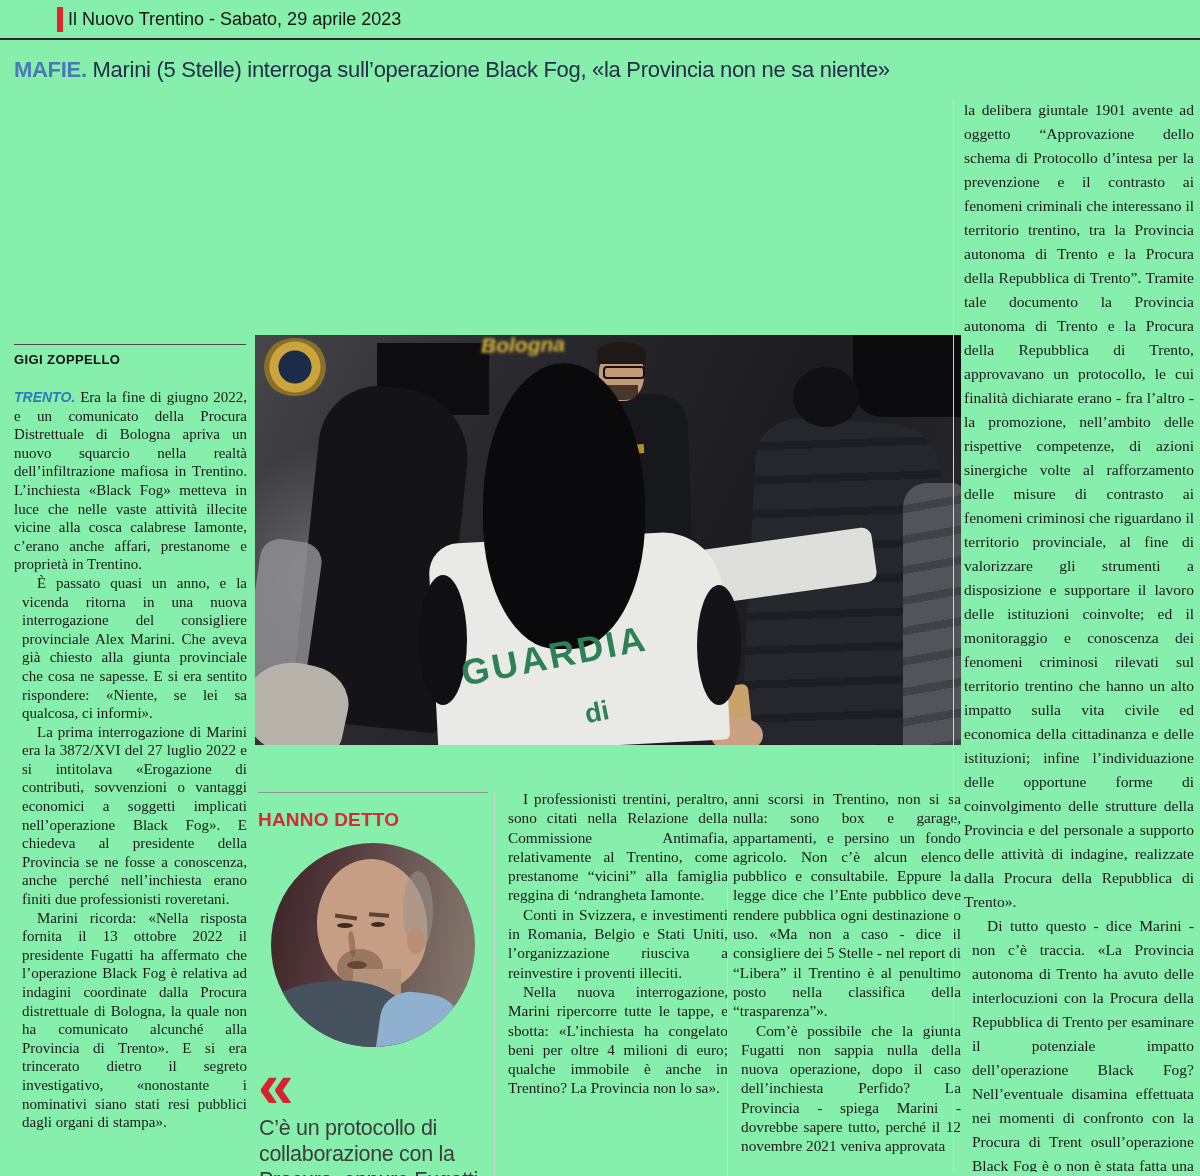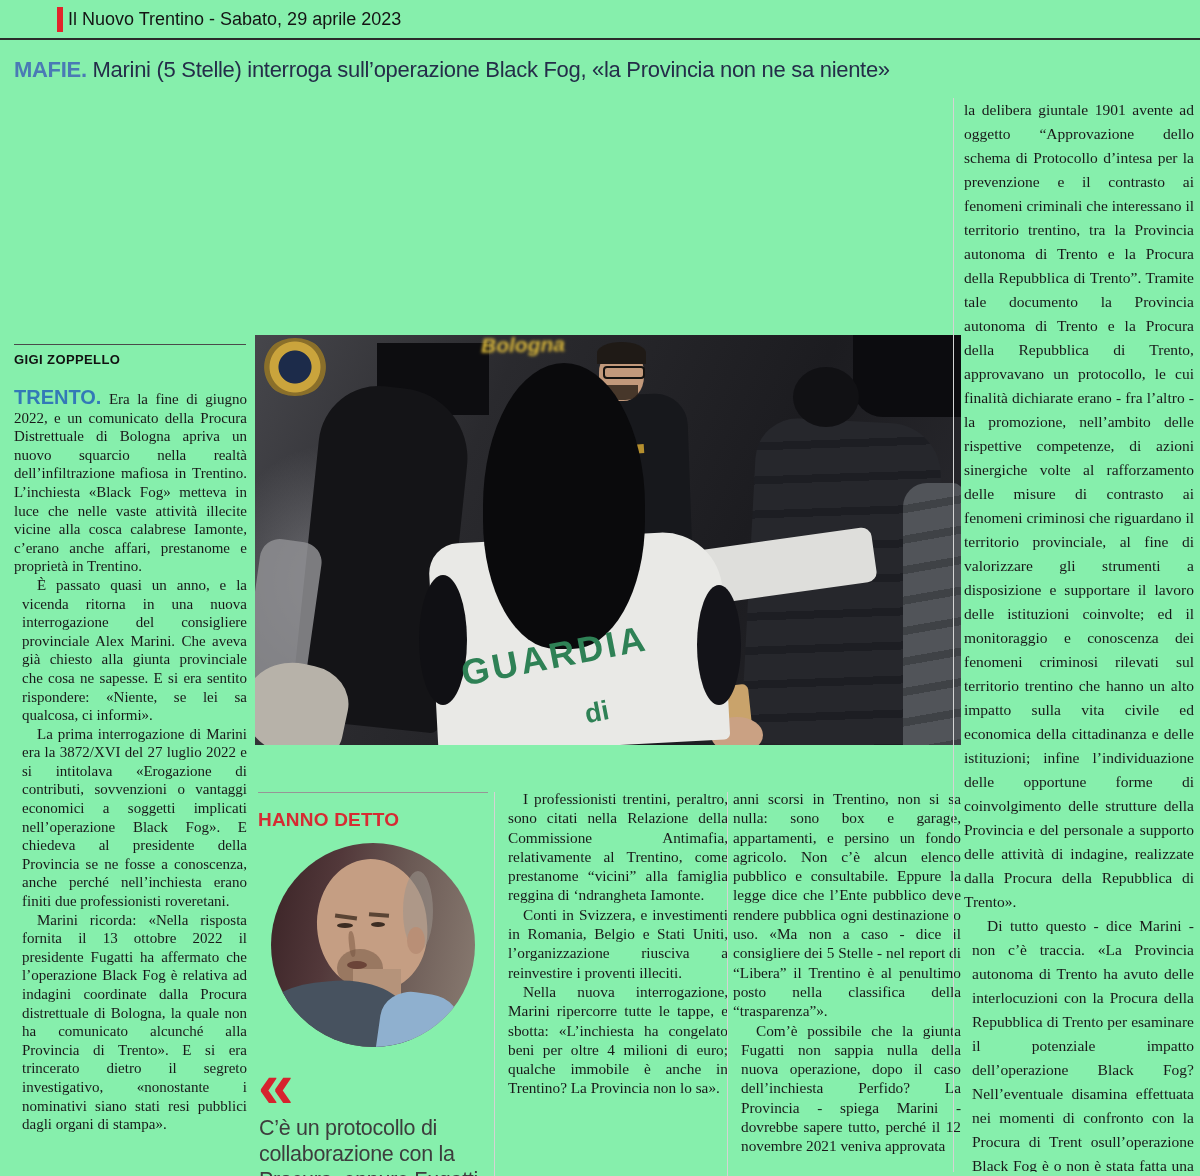--- a/index.html
+++ b/index.html
@@ -30,21 +30,21 @@
           font-weight:bold;font-size:13px;letter-spacing:.4px;color:#111;}
 
   
   .col{position:absolute;text-align:justify;color:#191919;overflow:hidden;}
   .col p{margin:0;}
   .col p.ind{text-indent:15px;margin-left:8px;}
   .col-left{left:14px;top:388px;width:233px;height:782px;font-size:15px;line-height:18.6px;}
   .col-3{left:500px;top:789px;width:228px;height:386px;font-size:15.3px;line-height:19.3px;}
   .col-4{left:733px;top:789px;width:228px;height:386px;font-size:15.3px;line-height:19.3px;}
   .col-right{left:964px;top:98px;width:230px;height:1074px;font-size:15.5px;line-height:24px;}
-  .leadword{font-family:"Liberation Sans",sans-serif;font-weight:bold;color:#3379b7;font-size:20px;}
+  .leadword{font-family:"Liberation Sans",sans-serif;font-weight:bold;color:#3379b7;font-size:14px;font-style:italic;}
 
   
   .vrule{position:absolute;width:1px;background:#d4d4d4;}
 
   
   .photo{position:absolute;left:255px;top:335px;width:706px;height:410px;overflow:hidden;
          background:linear-gradient(115deg,#46464b 0%,#2a2a2e 30%,#1c1c20 65%,#2c2c31 100%);}
   .photo div{position:absolute;}
   .ph-haze{left:-40px;top:110px;width:230px;height:280px;border-radius:50%;
            background:radial-gradient(closest-side,rgba(160,160,165,.55),rgba(160,160,165,0));}

